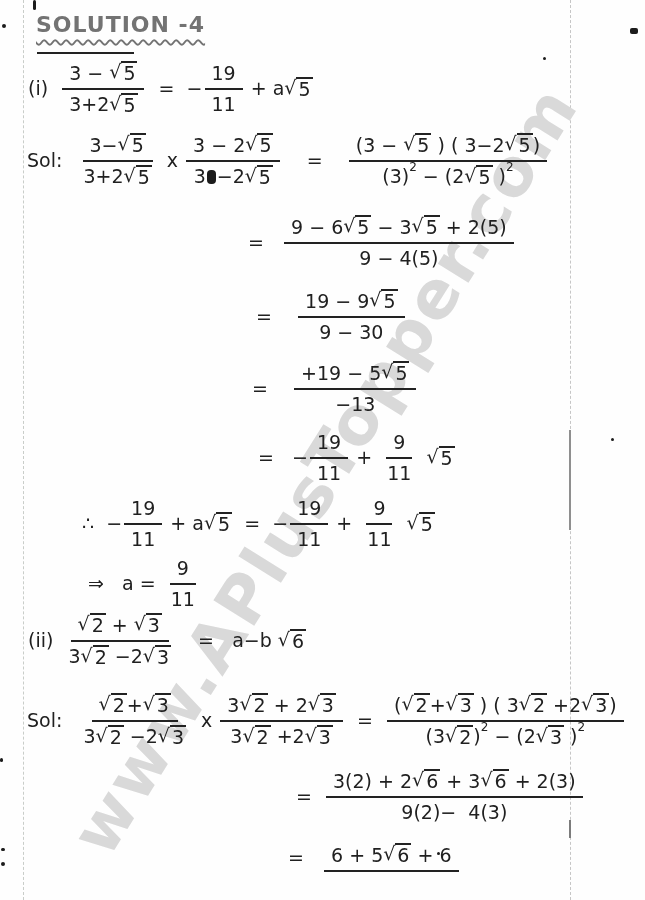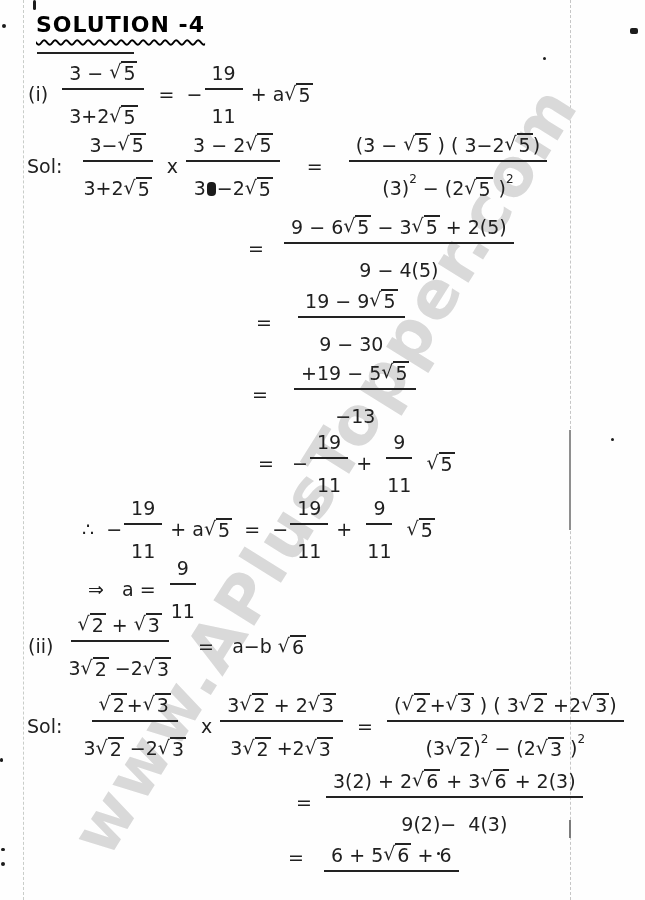--- a/index.html
+++ b/index.html
@@ -20,37 +20,37 @@
   
   .watermark{
     position:absolute;left:325px;top:470px;
     transform:translate(-50%,-50%) rotate(-58deg);
     font-size:66px;font-weight:bold;letter-spacing:3px;white-space:nowrap;
     color:#d9d9d9;z-index:1;user-select:none;
   }
 
   
   .title{position:absolute;left:36px;top:12px;z-index:2;
-    font-size:22px;font-weight:bold;letter-spacing:1px;color:#000000;}
+    font-size:22px;font-weight:bold;letter-spacing:1px;color:#737373;}
   .title .wavy{text-decoration:underline;text-decoration-style:wavy;
     text-decoration-thickness:2px;text-underline-offset:7px;}
   .title-underline{position:absolute;left:37px;top:52px;width:97px;height:2px;
     background:#222;z-index:2;}
 
   
   .math-line{
     position:absolute;display:flex;align-items:center;z-index:2;
     font-size:19px;color:#202020;white-space:pre;line-height:1.2;
   }
   .tok{white-space:pre;}
   .frac{display:inline-flex;flex-direction:column;align-items:center;margin:0 2px;}
   .num{display:flex;align-items:center;justify-content:center;
     padding:1px 7px 3px;border-bottom:2px solid #222;white-space:pre;}
   .den{display:flex;align-items:center;justify-content:space-between;
-    padding:15px 7px 1px;white-space:pre;}
+    padding:3px 7px 1px;white-space:pre;}
   .sqrt{display:inline-flex;align-items:flex-start;}
   .rsign{line-height:1.1;}
   .rad{border-top:2px solid #222;line-height:1.15;padding:0 2px;}
   .sup{font-size:12px;align-self:flex-start;margin-top:0px;line-height:1;}
   .num .sup,.den .sup{margin-top:-4px;}
   .und{text-underline-offset:4px;}
   .blob{width:9px;height:14px;background:#1b1b1b;border-radius:4px;
     display:inline-block;margin:0 1px;}
 
   .speck{position:absolute;background:#1c1c1c;border-radius:2px;z-index:2;}

